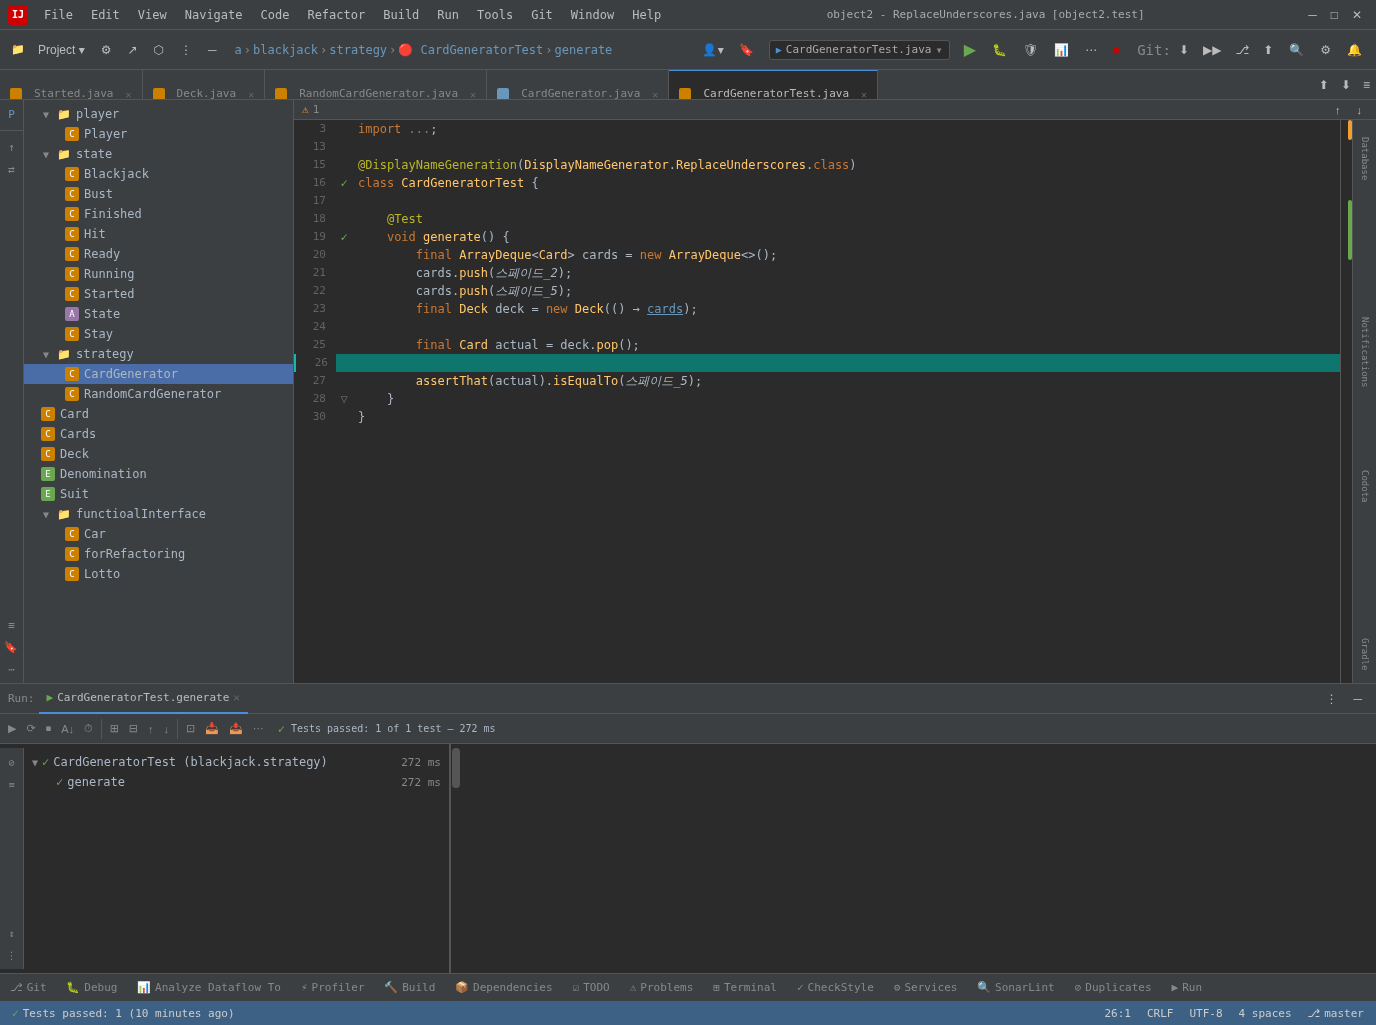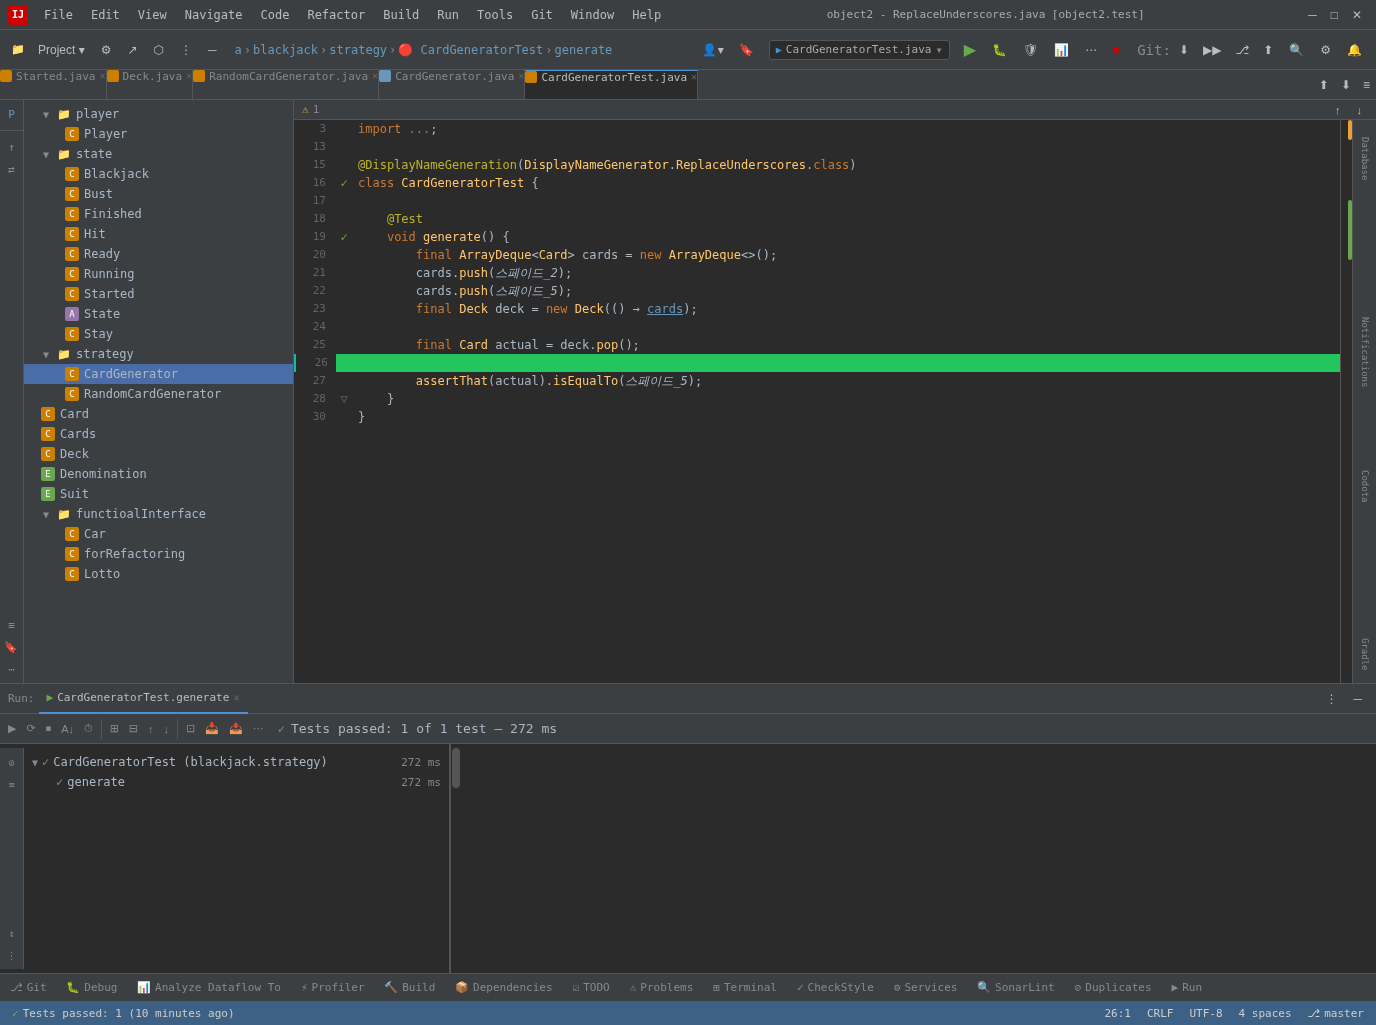--- a/index.html
+++ b/index.html
@@ -70,22 +70,22 @@
     .tab-bar {
       background: #3c3f41;
       display: flex;
       align-items: center;
       height: 30px;
       flex-shrink: 0;
       border-bottom: 1px solid #555;
       overflow: hidden;
     }
     .tab {
-      display: flex; align-items: flex-start; gap: 4px;
-      padding: 0 0; height: 30px;
+      display: flex; align-items: flex-end; gap: 12px;
+      padding: 0 10px; height: 30px;
       border-right: 1px solid #555;
       cursor: pointer; color: #888; font-size: 11px;
       white-space: nowrap; flex-shrink: 0;
     }
     .tab.active { background: #2b2b2b; color: #bbbbbb; border-top: 1px solid #4a90d9; }
     .tab .tab-close { color: #666; font-size: 10px; cursor: pointer; }
     .tab-icon { width: 12px; height: 12px; border-radius: 2px; display: inline-block; }
     .tab-icon.java { background: #cc8000; }
     .tab-icon.test { background: #cc8000; }
     .tab-icon.interface { background: #6897bb; }
@@ -631,21 +631,21 @@
           <span class="line-gutter"></span>
           <span class="line-content"></span>
         </div>
 
         <div class="code-line">
           <span class="line-num">25</span>
           <span class="line-gutter"></span>
           <span class="line-content">        <span class="kw">final</span> <span class="cls">Card</span> <span class="var">actual</span> = <span class="var">deck</span>.<span class="fn">pop</span>();</span>
         </div>
 
-        <div class="code-line" style="background:#22c55e; border-left:2px solid #14b8a6;">
+        <div class="code-line" style="background:#0f766e; border-left:2px solid #14b8a6;">
           <span class="line-num">26</span>
           <span class="line-gutter"></span>
           <span class="line-content"></span>
         </div>
 
         <div class="code-line">
           <span class="line-num">27</span>
           <span class="line-gutter"></span>
           <span class="line-content">        <span class="fn">assertThat</span>(<span class="var">actual</span>).<span class="fn">isEqualTo</span>(<span class="korean">스페이드_5</span>);</span>
         </div>
@@ -707,21 +707,21 @@
     <button class="btn-sm">↑</button>
     <button class="btn-sm">↓</button>
     <div style="width:1px; height:20px; background:#555; margin:0 2px;"></div>
     <button class="btn-sm">⊡</button>
     <button class="btn-sm">📥</button>
     <button class="btn-sm">📤</button>
     <button class="btn-sm">⋯</button>
 
     <div style="margin-left:8px; display:flex; align-items:center; gap:6px;">
       <span style="color:#6aa84f;">✓</span>
-      <span style="color:#a9b7c6; font-size:13px;">Tests passed: 1 of 1 test – 272 ms</span>
+      <span style="color:#a9b7c6; font-size:10px;">Tests passed: 1 of 1 test – 272 ms</span>
     </div>
   </div>
 
   <div class="bottom-content">
 
     <div class="test-tree">
 
       <div style="display:flex; height:100%;">
         <div style="width:24px; background:#3c3f41; border-right:1px solid #555; display:flex; flex-direction:column; align-items:center; padding:4px 0; gap:2px;">
           <div class="sidebar-icon">⊘</div>

